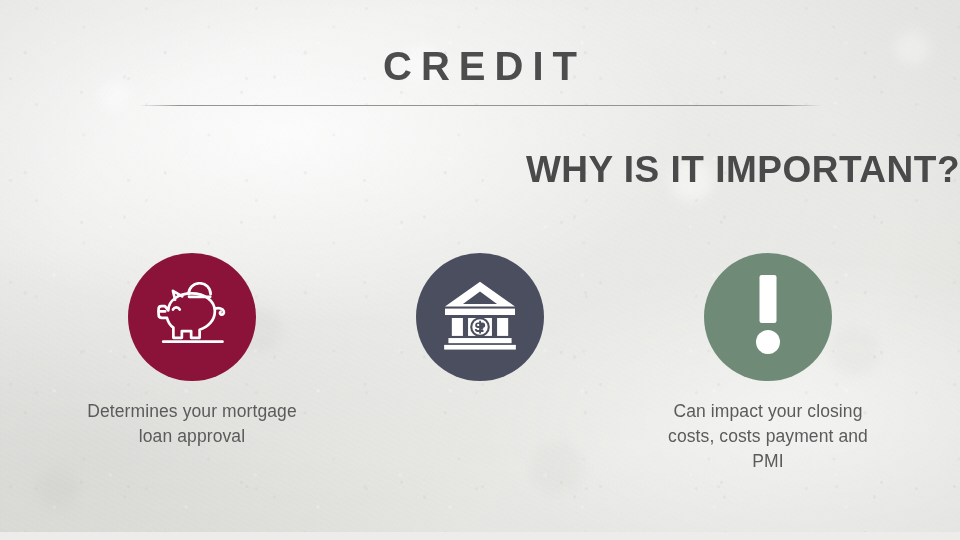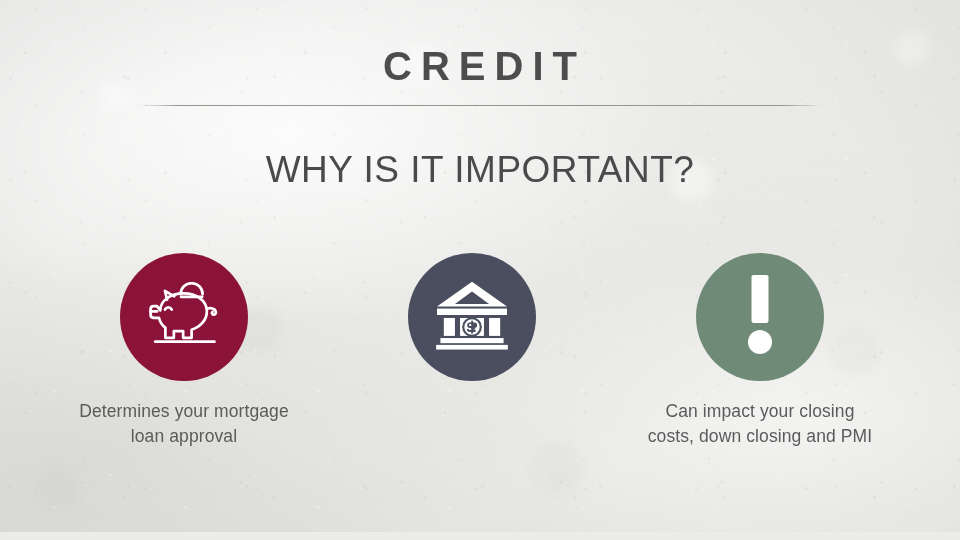--- a/index.html
+++ b/index.html
@@ -97,33 +97,33 @@
     top: 105px;
     width: 684px;
     height: 1px;
     background: linear-gradient(90deg, rgba(150,150,148,0) 0%, rgba(143,143,140,.95) 6%, rgba(143,143,140,.95) 94%, rgba(150,150,148,0) 100%);
   }
 
   .subtitle {
     position: absolute;
     left: 0; right: 0;
     top: 150px;
-    text-align: center;
+    text-align: right;
     font-size: 37px;
-    font-weight: 400;
+    font-weight: 700;
     letter-spacing: .5px;
     color: #4a4a4a;
     line-height: 1.1;
   }
 
   
   .cards {
     position: absolute;
     top: 253px;
-    left: 50px;
+    left: 58px;
     width: 844px;
     display: flex;
     justify-content: space-between;
   }
   .card {
     width: 268px;
     display: flex;
     flex-direction: column;
     align-items: center;
   }
@@ -240,17 +240,17 @@
 
     <div class="card">
       <div class="icon-circle" style="background:#6f8b78;">
         <span>
           <svg width="34" height="80" viewBox="0 0 34 80" fill="#ffffff">
             <rect x="8.5" y="0" width="17" height="48" rx="2.2"></rect>
             <circle cx="17" cy="67" r="12"></circle>
           </svg>
         </span>
       </div>
-      <div class="card-caption">Can impact your closing costs, down closing and PMI</div>
+      <div class="card-caption">Can impact your closing costs, costs payment and PMI</div>
     </div>
 
   </div>
 </div>
 
 </body></html>

